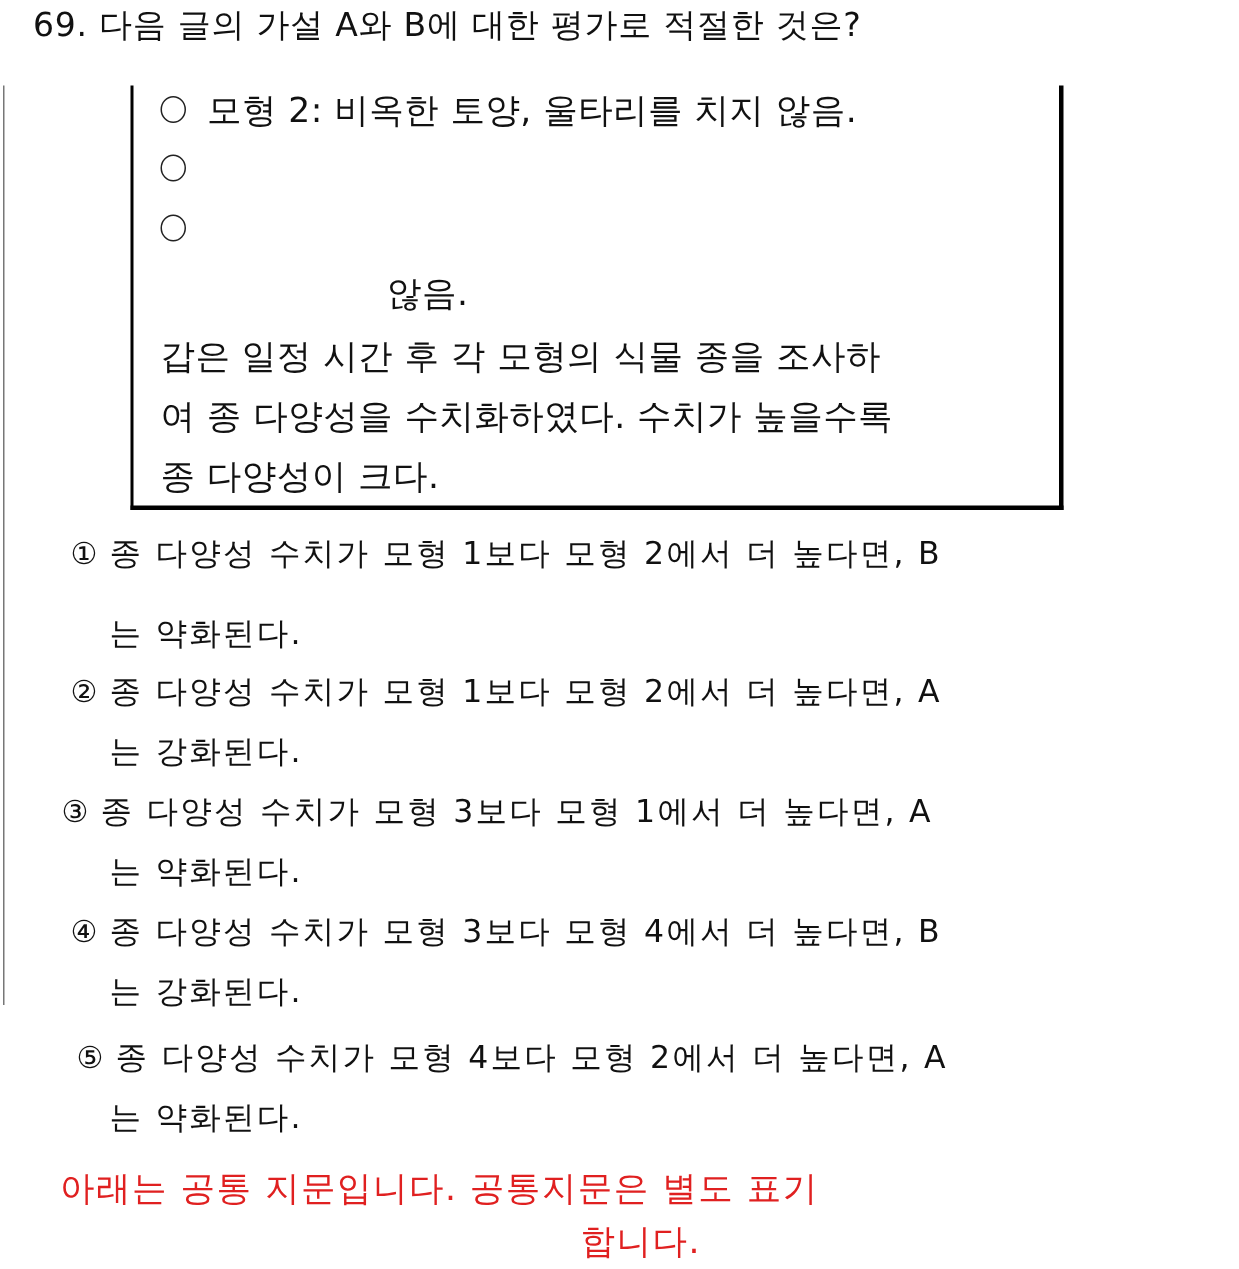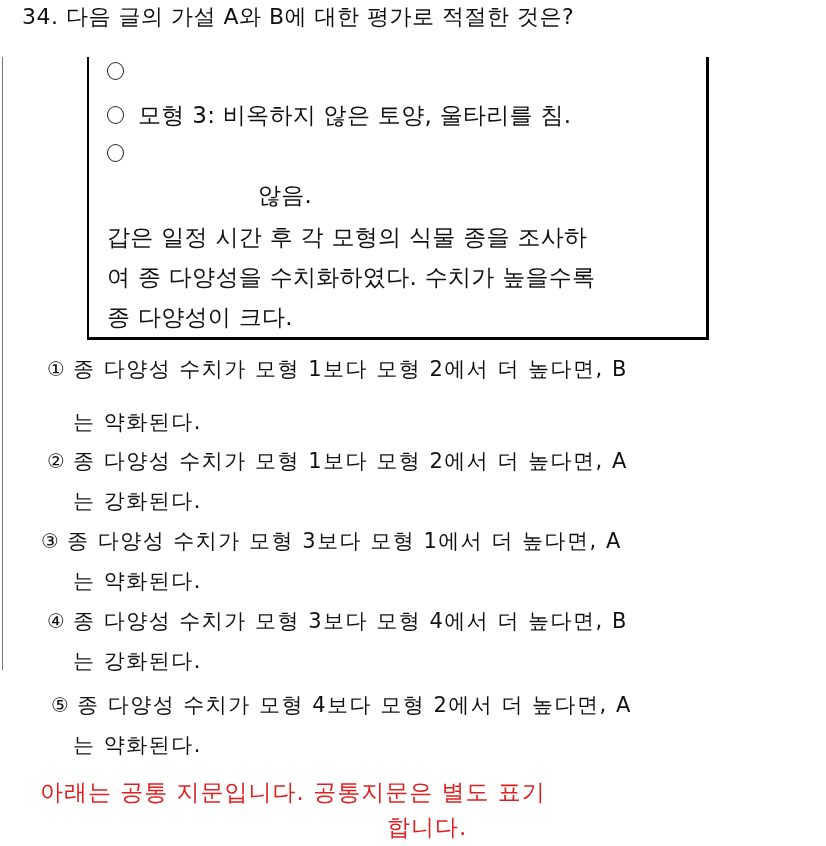--- a/index.html
+++ b/index.html
@@ -22,33 +22,33 @@
       border-radius: 50%; vertical-align: middle; margin-right: 14px; position: relative; top: -2px;
     }
     .opt { font-size: 21px; letter-spacing: 1.5px; }
     .opt .num { display: inline-block; width: 26px; font-size: 20px; }
     .note { color: #e02020; font-size: 23px; letter-spacing: 1px; }
   </style>
 </head>
 <body>
 
 <div class="abs q-title">
-  <span>34.</span>
+  <span>69.</span>
   <span>다음 글의 가설 A와 B에 대한 평가로 적절한 것은?</span>
 </div>
 
 <div class="abs left-rule"></div>
 
 <div class="abs box"></div>
 
 <div class="abs box-line" style="left:107px; top:58px;">
-  <span class="circ"></span>
+  <span class="circ"></span><span>모형 2: 비옥한 토양, 울타리를 치지 않음.</span>
 </div>
 <div class="abs box-line" style="left:107px; top:100px;">
-  <span class="circ"></span><span>모형 3: 비옥하지 않은 토양, 울타리를 침.</span>
+  <span class="circ"></span>
 </div>
 <div class="abs box-line" style="left:107px; top:140px;">
   <span class="circ"></span>
 </div>
 <div class="abs box-line" style="left:258px; top:180px;">않음.</div>
 
 <div class="abs box-line" style="left:107px; top:222px;">갑은 일정 시간 후 각 모형의 식물 종을 조사하</div>
 <div class="abs box-line" style="left:107px; top:262px;">여 종 다양성을 수치화하였다. 수치가 높을수록</div>
 <div class="abs box-line" style="left:107px; top:302px;">종 다양성이 크다.</div>
 

